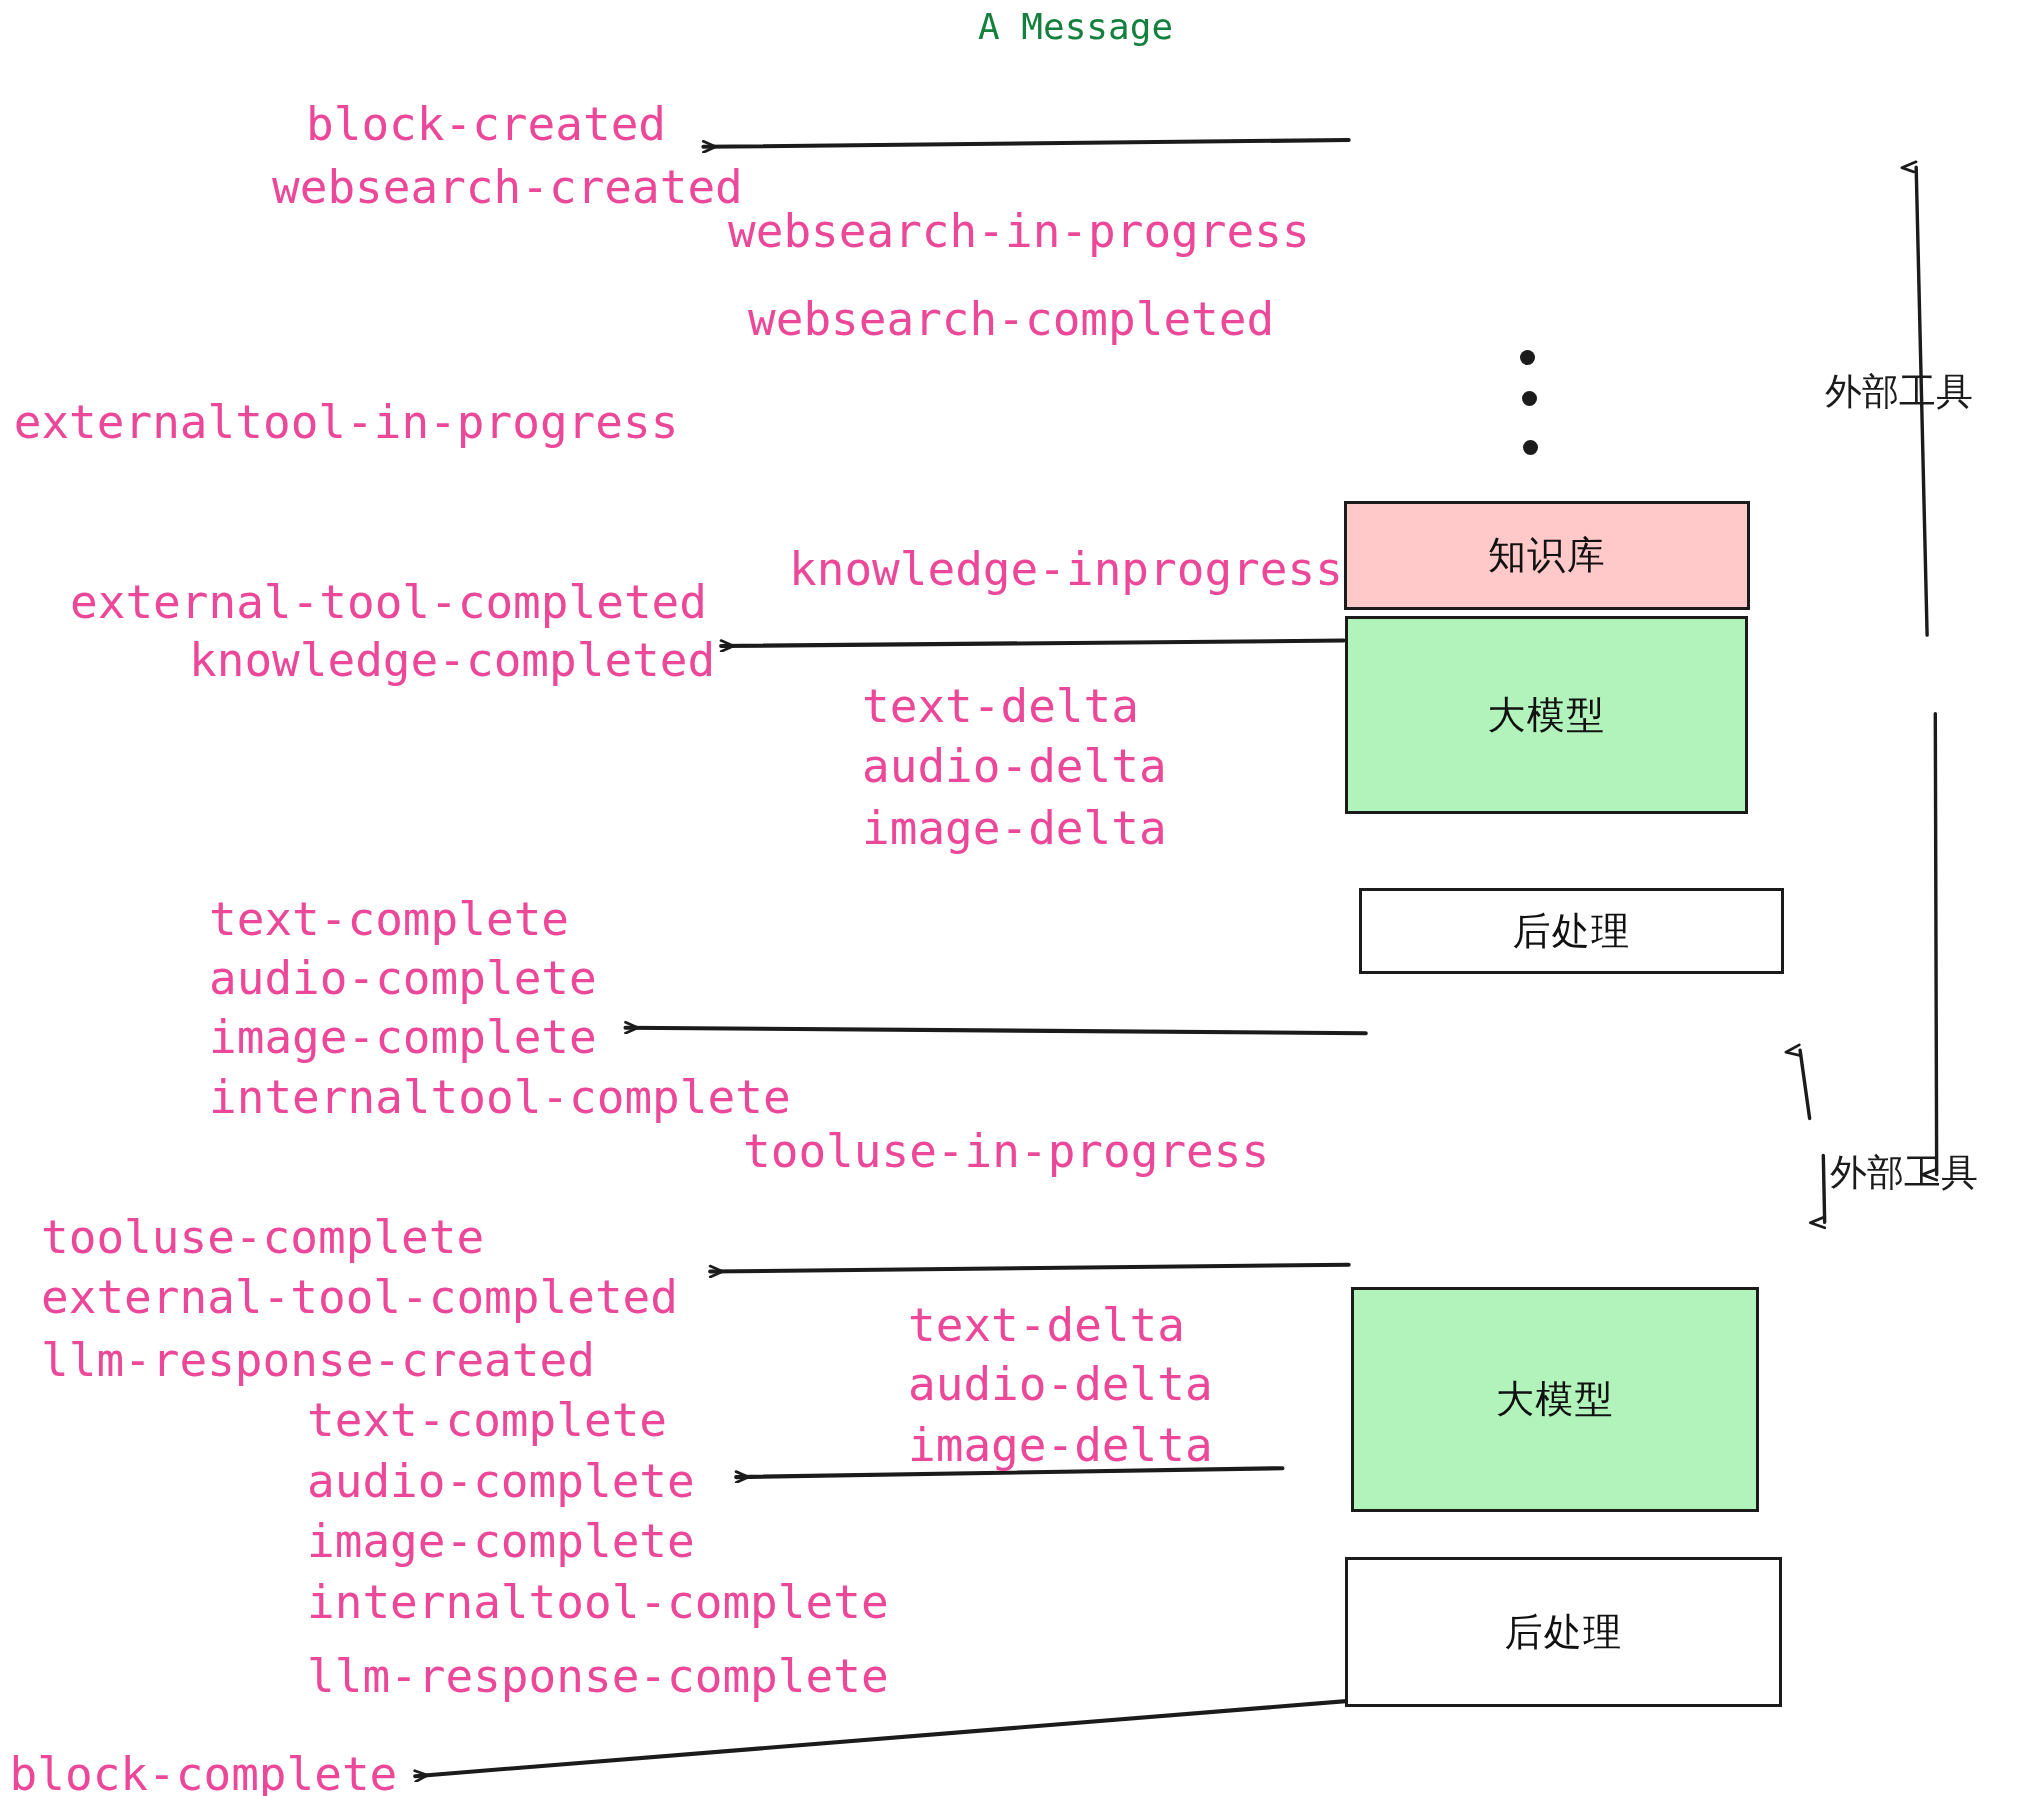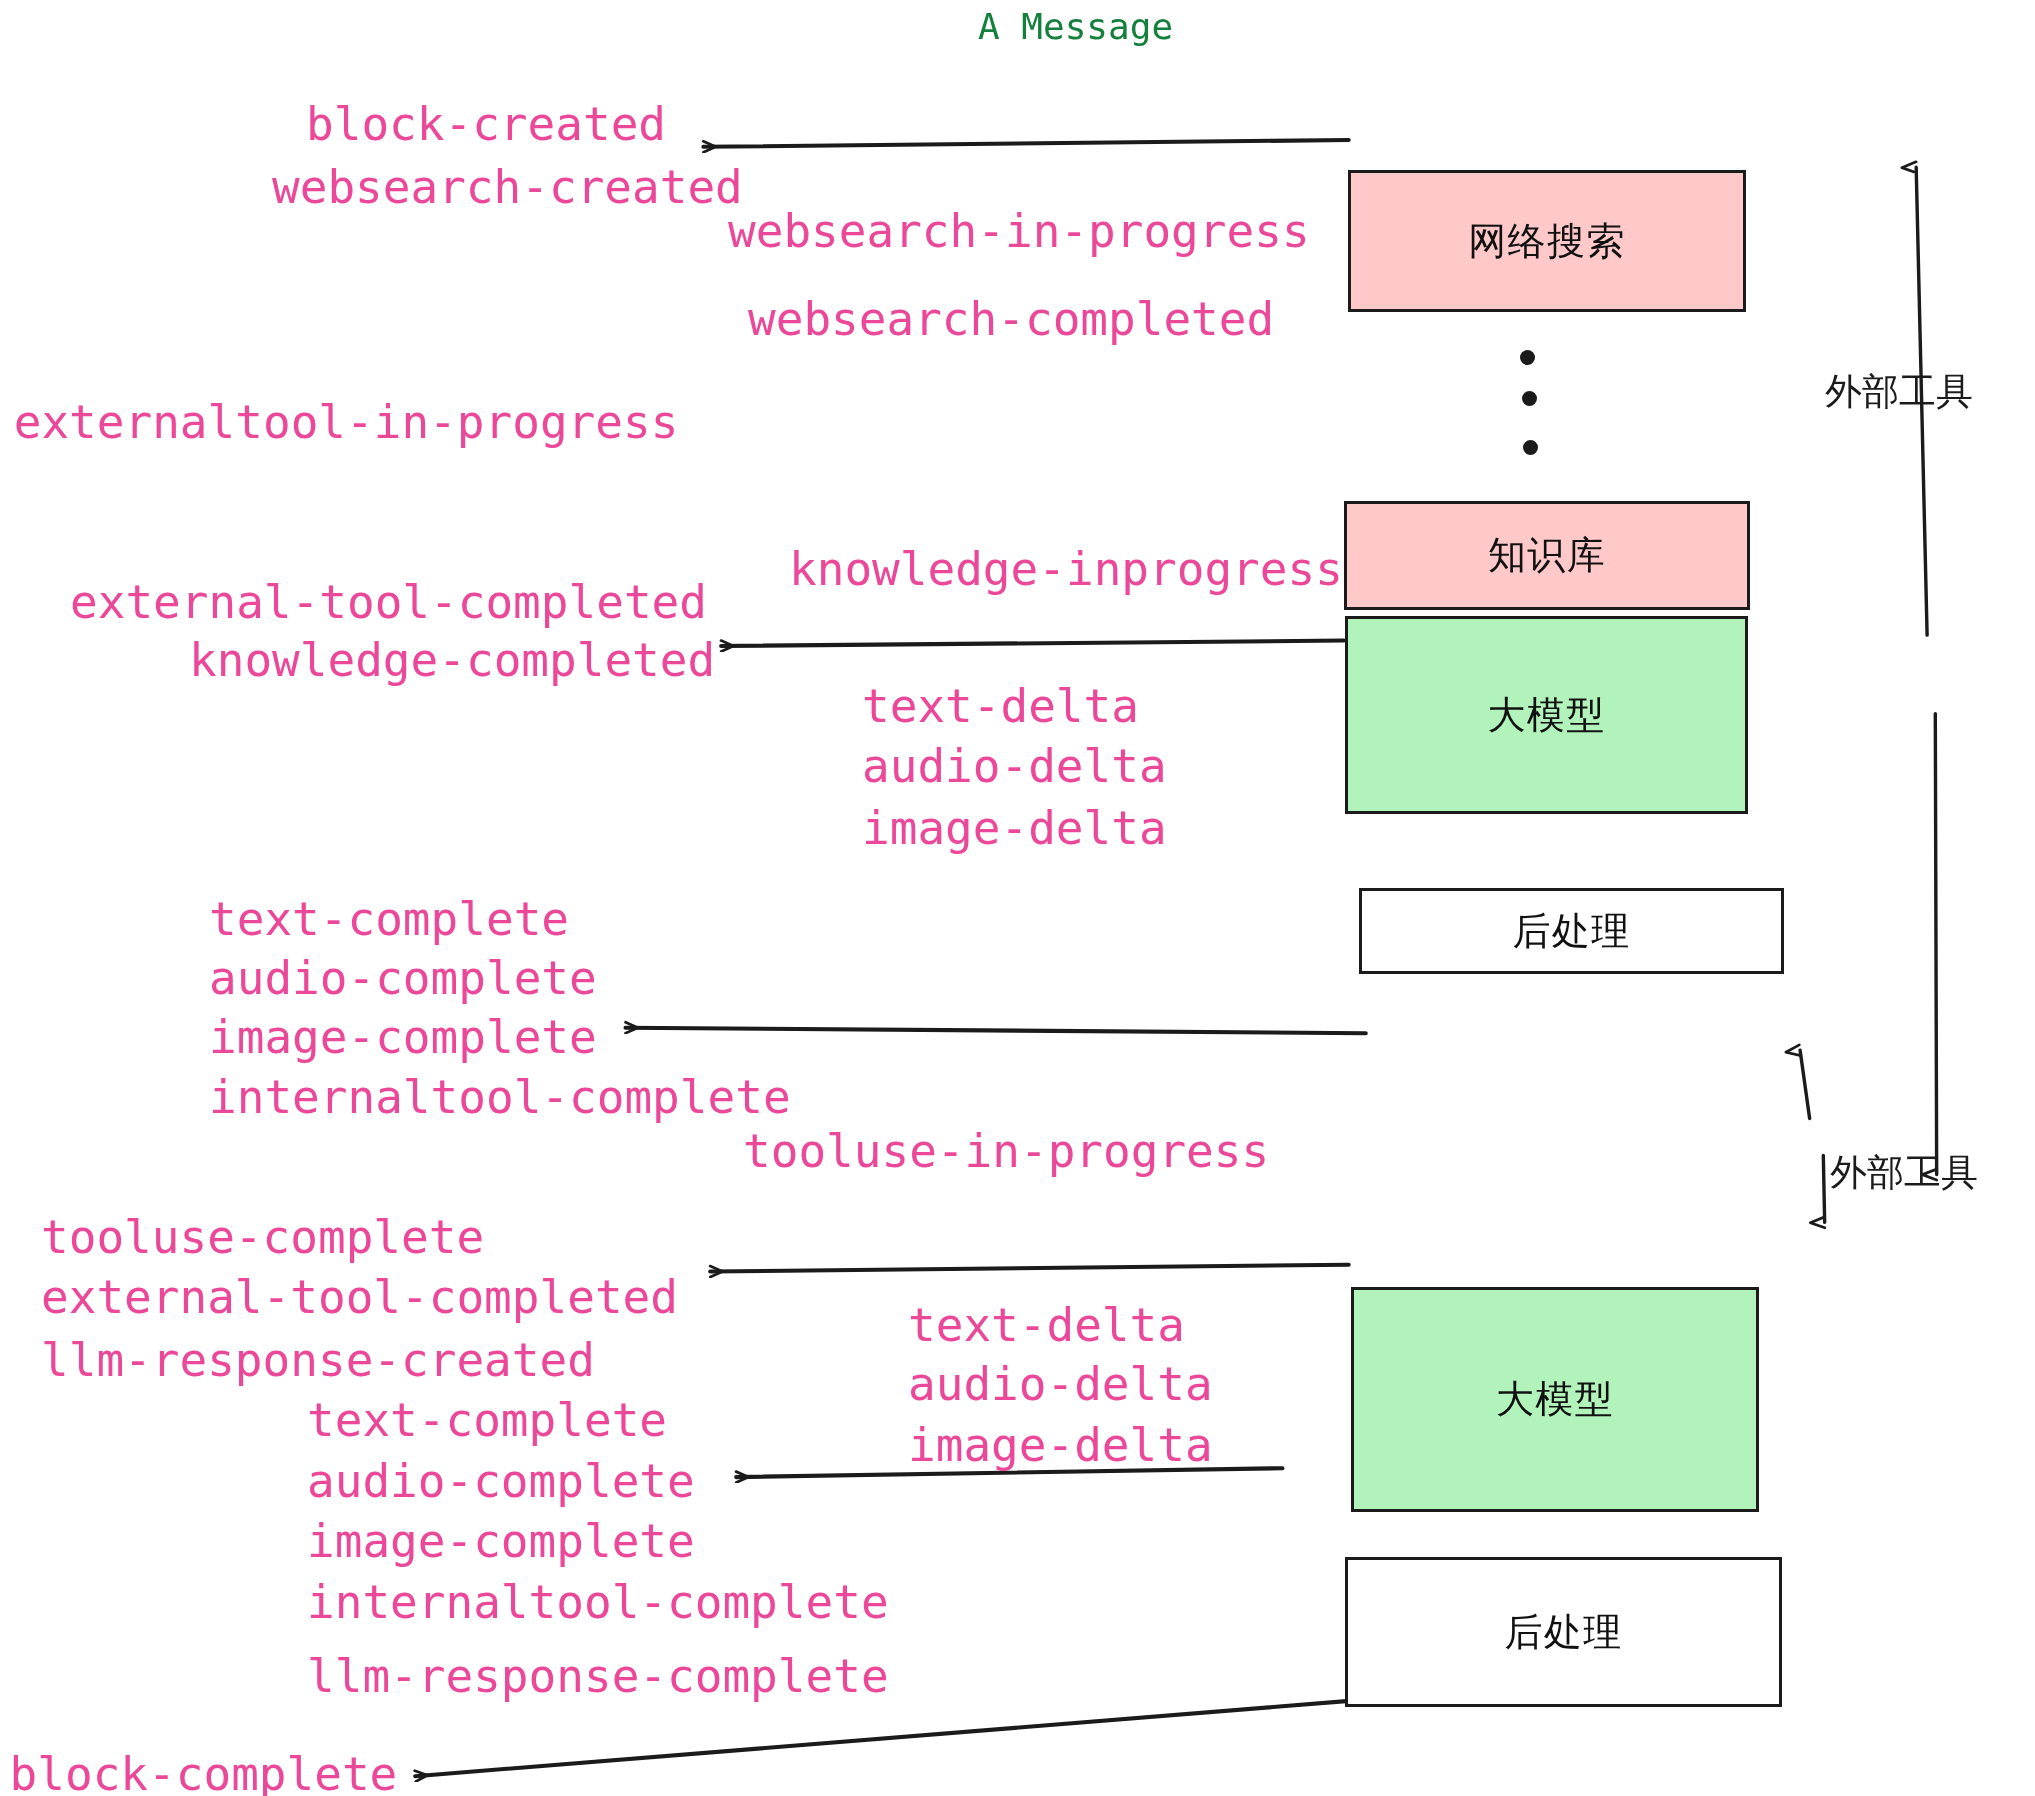--- a/index.html
+++ b/index.html
@@ -158,24 +158,20 @@
   <div class="evt" style="left:908px; top:1422px;">image-delta</div>
 
   <div class="evt" style="left:307px; top:1397px;">text-complete</div>
   <div class="evt" style="left:307px; top:1458px;">audio-complete</div>
   <div class="evt" style="left:307px; top:1518px;">image-complete</div>
   <div class="evt" style="left:307px; top:1579px;">internaltool-complete</div>
   <div class="evt" style="left:307px; top:1639px;margin-top:14px;">llm-response-complete</div>
 
   <div class="evt" style="left:9.6px; top:1751px;">block-complete</div>
 
-  <div class="box" style="left:1348px; top:170px; width:398px; height:142px;
-                          background:#FFC9C9;">
-    <span>网络搜索</span>
-  </div>
 
   <div class="dot" style="left:1520px; top:350px;"></div>
   <div class="dot" style="left:1522px; top:391px;"></div>
   <div class="dot" style="left:1523px; top:440px;"></div>
 
   <div class="box" style="left:1344px; top:501px; width:406px; height:109px;
                           background:#FFC9C9;align-items:center;">
     <span>知识库</span>
   </div>
 

